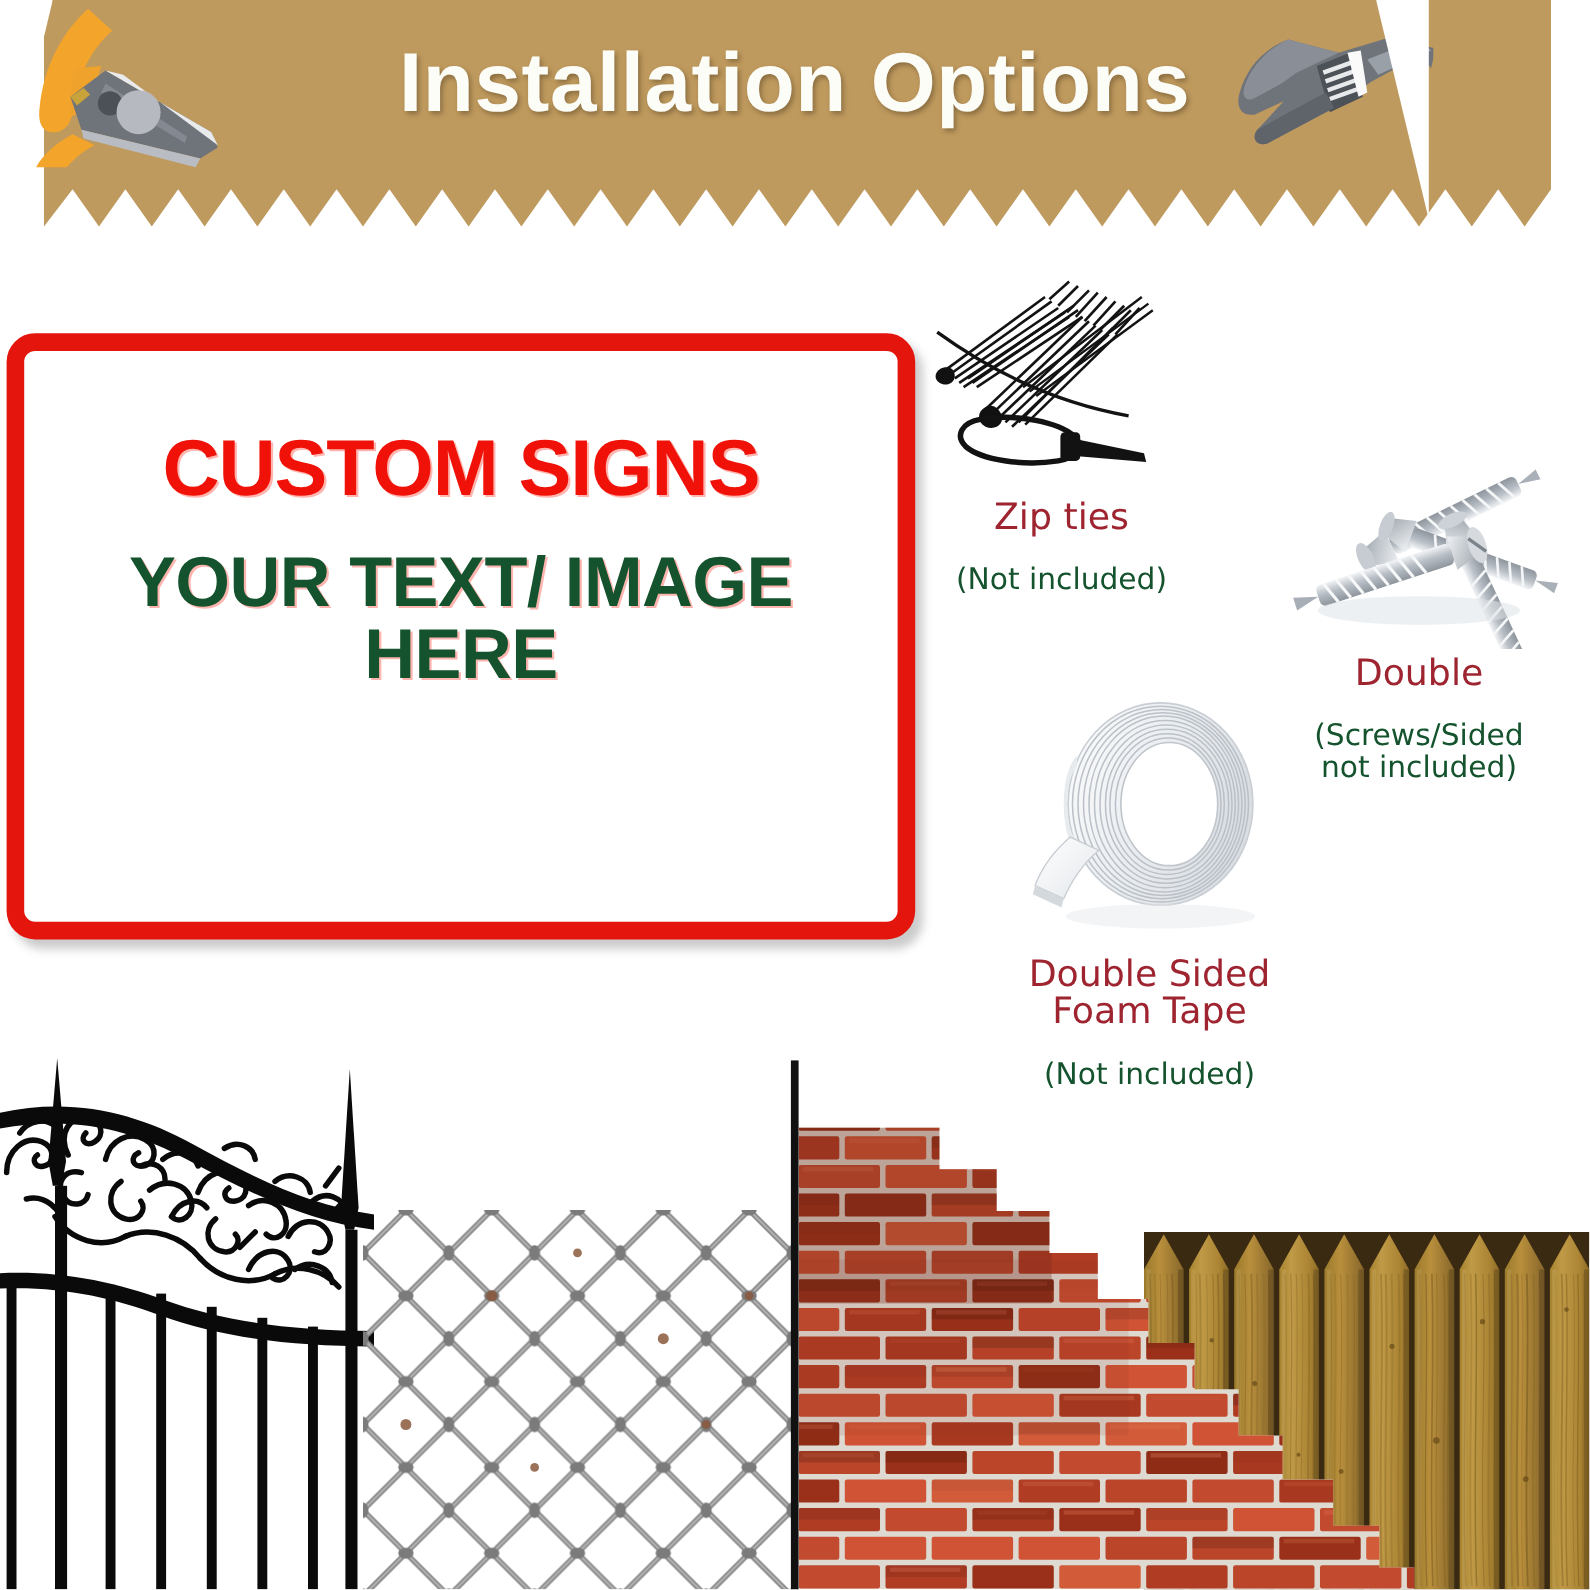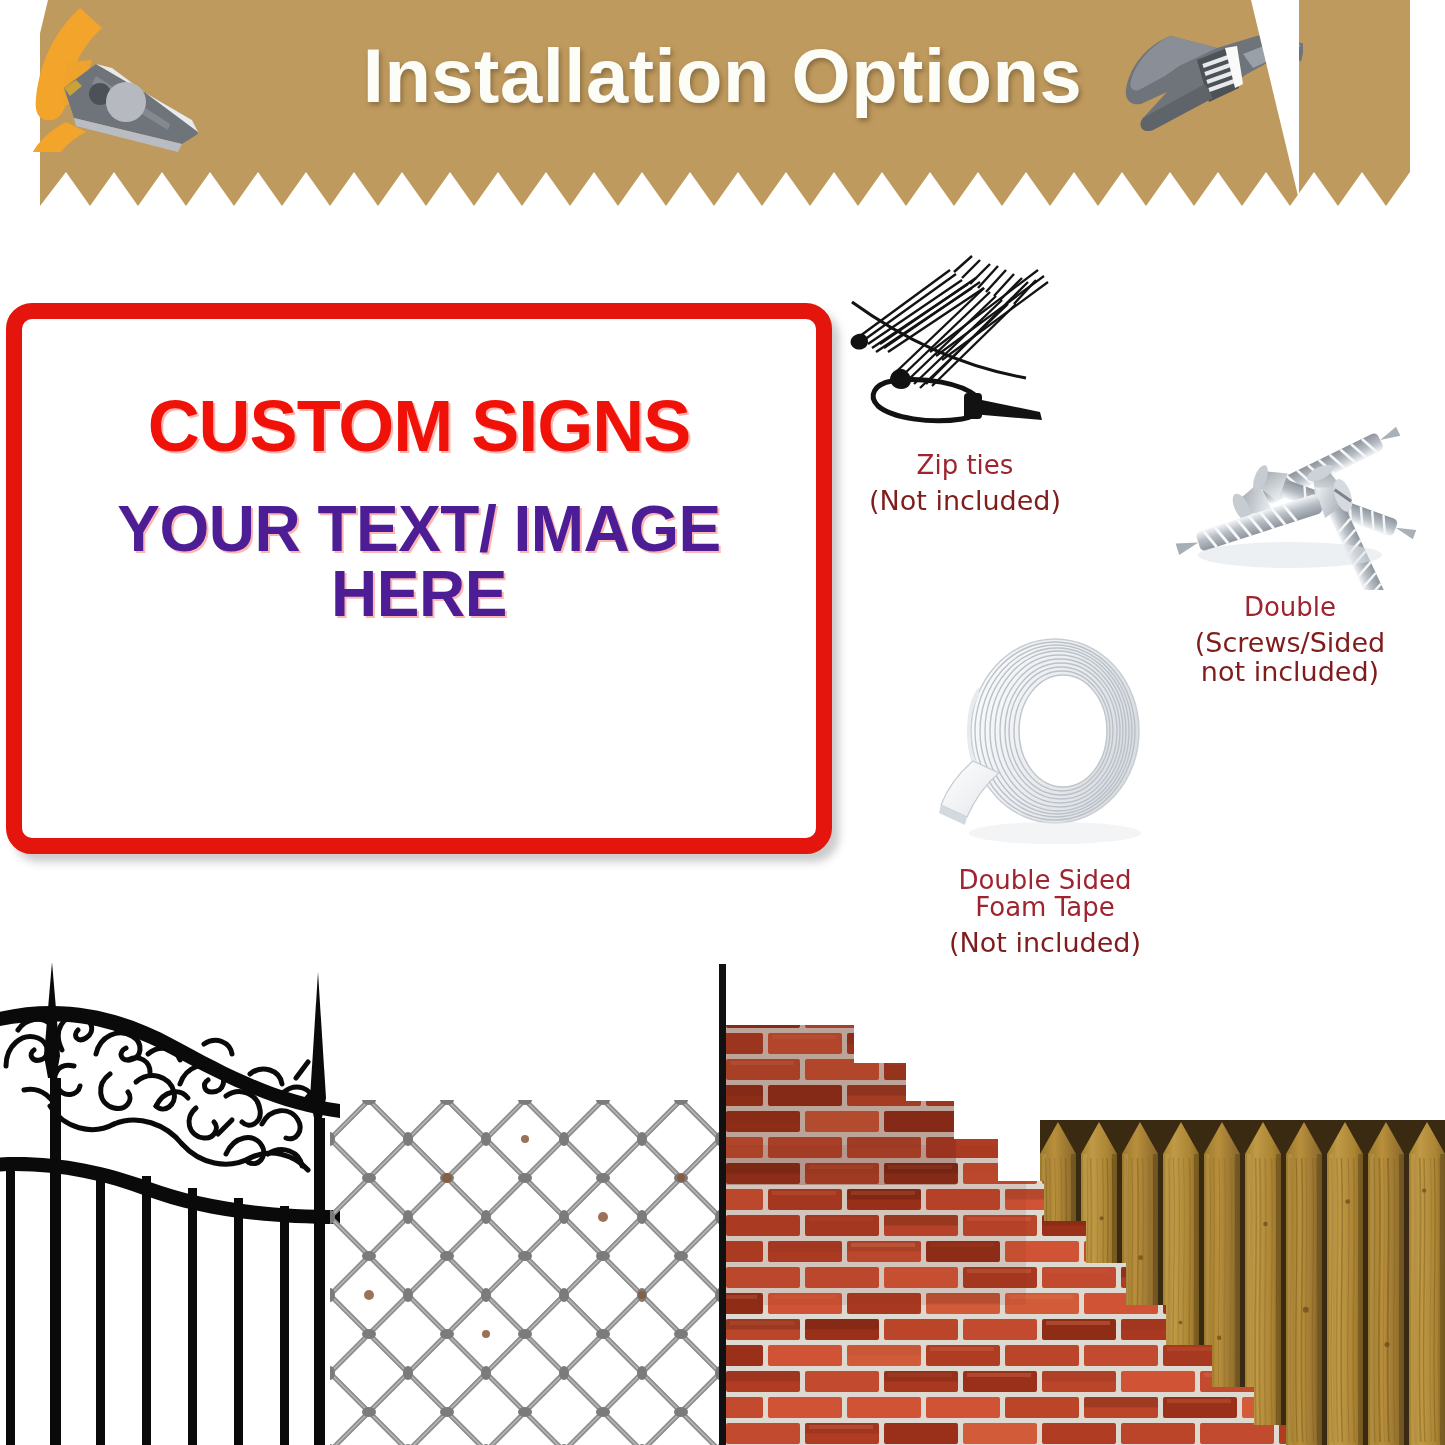--- a/index.html
+++ b/index.html
@@ -44,38 +44,38 @@
     z-index:3;
   }
   .sign-inner { position:absolute; inset:0; display:flex; flex-direction:column;
                 align-items:center; justify-content:flex-start; padding-top:66px; }
   .sign-l1 {
     font-size:72px; font-weight:bold; color:#f01208; letter-spacing:-1px;
     text-shadow:2px 2px 0 rgba(255,120,110,.55);
     white-space:nowrap;
   }
   .sign-l2 {
-    margin-top:30px; font-size:64px; font-weight:bold; color:#4c1d95;
+    margin-top:30px; font-size:64px; font-weight:bold; color:#14532d;
     letter-spacing:-.5px; line-height:1.02; text-align:center;
     text-shadow:2px 2px 0 rgba(255,120,110,.55);
   }
   .sign-l3 {
     margin-top:26px; font-size:76px; font-weight:bold; color:#f01208;
     letter-spacing:-1px;
     text-shadow:2px 2px 0 rgba(255,120,110,.55);
   }
 
   
   .item { position:absolute; text-align:center; z-index:3; }
   .item-caption {
-    font-size:26px; color:#9e2430; line-height:1.04; white-space:pre-line;
+    font-size:33px; color:#9e2430; line-height:1.04; white-space:pre-line;
     font-family:"DejaVu Sans", sans-serif;
   }
   .item-note {
-    font-size:27px; color:#7f1d1d; line-height:1.08; margin-top:7px; white-space:pre-line;
+    font-size:27px; color:#14532d; line-height:1.08; margin-top:25px; white-space:pre-line;
     font-family:"DejaVu Sans", sans-serif;
   }
   #zipties { left:830px; top:248px; width:270px; }
   #screws  { left:1140px; top:405px; width:300px; }
   #tape    { left:895px; top:633px; width:300px; }
 
   
   .scene { position:absolute; left:0; top:958px; width:1445px; height:487px; z-index:2; background:#fff; }
   .divider { position:absolute; left:719px; top:964px; width:7px; height:481px; background:#111; z-index:9; }
   .gate   { position:absolute; left:0;   top:958px; width:350px; height:487px; z-index:3; }

